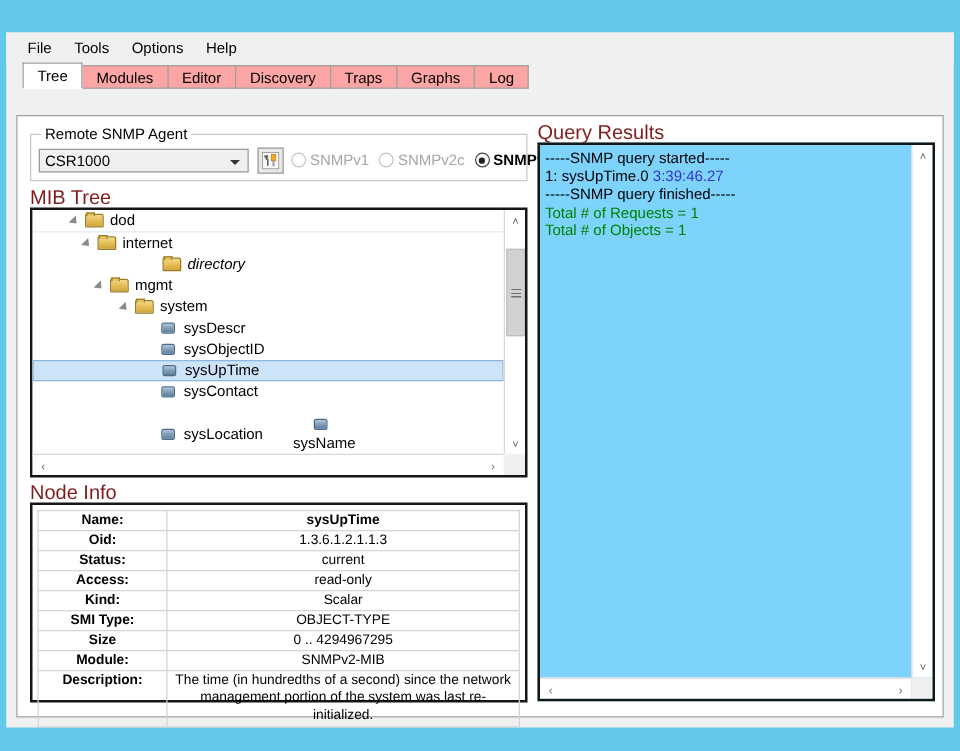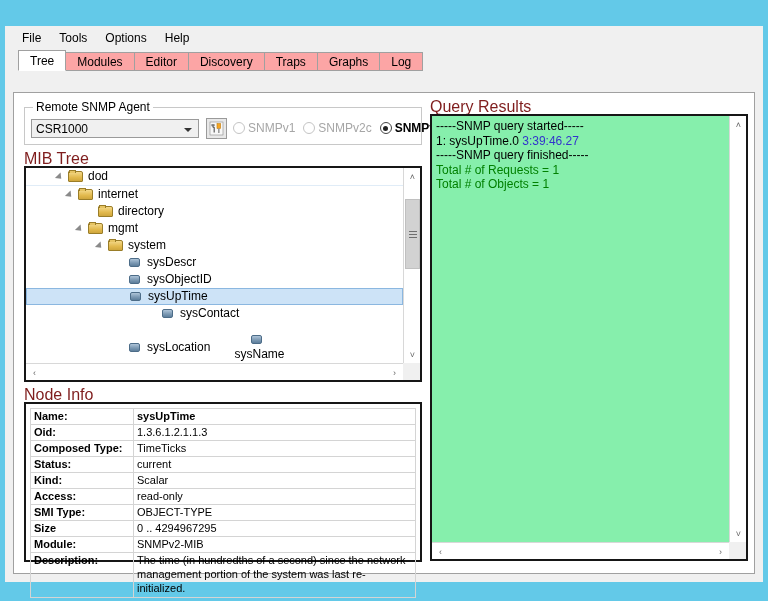--- a/index.html
+++ b/index.html
@@ -406,20 +406,21 @@
 
   #nodeinfo-label { left: 4px; top: 288px; }
   #nodeinfobox {
     position: absolute;
     left: 4px; top: 304px;
     width: 398px; height: 160px;
     border: 2px solid #161616;
     background: #ffffff;
     box-sizing: border-box;
     padding: 4px;
+    text-align: center;
   }
   table.nodeinfo {
     width: 100%;
     border-collapse: collapse;
     font-size: 11px;
     table-layout: fixed;
   }
   table.nodeinfo td {
     border: 1px solid #d4d4d4;
     padding: 0px 3px;
@@ -450,21 +451,21 @@
     top: 5px;
     width: 322px;
     height: 468px;
   }
   #qr-label { left: 2px; top: 0px; }
   #qrbox {
     position: absolute;
     left: 2px; top: 16px;
     width: 318px; height: 447px;
     border: 2px solid #161616;
-    background: #86efac;
+    background: #7dd3fc;
     box-sizing: border-box;
     overflow: hidden;
   }
   #qr-text {
     position: absolute;
     left: 4px; top: 3px;
     right: 18px;
     font-size: 12px;
     line-height: 14.5px;
     white-space: pre;
@@ -556,21 +557,21 @@
           <div class="treerow firstrow" style="padding-left: 30px;">
                 <span class="expander open"></span>
                 <span class="folder-icon"></span>
                 <span class="treelabel">dod</span>
               </div>
               <div class="treerow" style="padding-left: 40px;">
                 <span class="expander open"></span>
                 <span class="folder-icon"></span>
                 <span class="treelabel">internet</span>
               </div>
-              <div class="treerow" style="padding-left: 60px;">
+              <div class="treerow" style="padding-left: 92px; font-style: italic;">
                 <span class="expander"></span>
                 <span class="folder-icon"></span>
                 <span class="treelabel">directory</span>
               </div>
               <div class="treerow" style="padding-left: 50px;">
                 <span class="expander open"></span>
                 <span class="folder-icon"></span>
                 <span class="treelabel">mgmt</span>
               </div>
               <div class="treerow" style="padding-left: 70px;">
@@ -586,21 +587,21 @@
               <div class="treerow" style="padding-left: 90px;">
                 <span class="expander"></span>
                 <span class="leaf-icon"></span>
                 <span class="treelabel">sysObjectID</span>
               </div>
               <div class="treerow sel" style="padding-left: 90px;">
                 <span class="expander"></span>
                 <span class="leaf-icon"></span>
                 <span class="treelabel">sysUpTime</span>
               </div>
-              <div class="treerow" style="padding-left: 90px; margin-left: 33px;">
+              <div class="treerow" style="padding-left: 90px;">
                 <span class="expander"></span>
                 <span class="leaf-icon"></span>
                 <span class="treelabel">sysContact</span>
               </div>
               <div class="treerow" style="padding-left: 90px; flex-direction: column;">
                 <span class="expander"></span>
                 <span class="leaf-icon"></span>
                 <span class="treelabel">sysName</span>
               </div>
               <div class="treerow" style="padding-left: 90px;">
@@ -631,34 +632,30 @@
             <tbody id="nodeinfo-body">
                 <tr>
                   <td class="k">Name:</td>
                   <td class="v green">sysUpTime</td>
                 </tr>
                 <tr>
                   <td class="k">Oid:</td>
                   <td class="v">1.3.6.1.2.1.1.3</td>
                 </tr>
                 <tr>
-                  <td class="k">Composed Type:</td>
-                  <td class="v">TimeTicks</td>
-                </tr>
-                <tr>
                   <td class="k">Status:</td>
                   <td class="v">current</td>
                 </tr>
                 <tr>
+                  <td class="k">Access:</td>
+                  <td class="v">read-only</td>
+                </tr>
+                <tr>
                   <td class="k">Kind:</td>
                   <td class="v">Scalar</td>
-                </tr>
-                <tr>
-                  <td class="k">Access:</td>
-                  <td class="v">read-only</td>
                 </tr>
                 <tr>
                   <td class="k">SMI Type:</td>
                   <td class="v">OBJECT-TYPE</td>
                 </tr>
                 <tr>
                   <td class="k">Size</td>
                   <td class="v">0 .. 4294967295</td>
                 </tr>
                 <tr>

